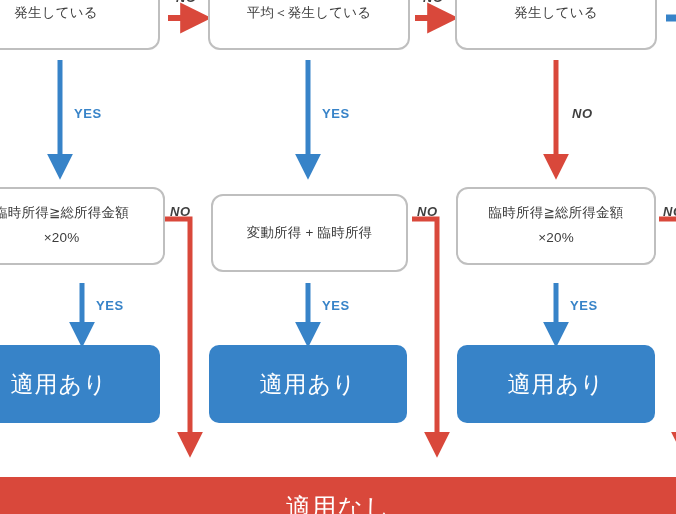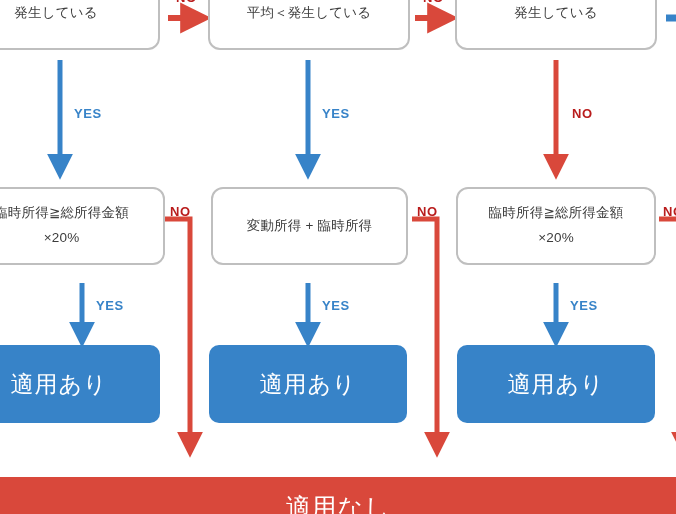--- a/index.html
+++ b/index.html
@@ -62,21 +62,21 @@
 
   
   .lbl{
     position:absolute;
     font-size:13px;
     font-weight:bold;
     letter-spacing:0.6px;
     white-space:nowrap;
   }
   .lbl.yes{color:#3783c8;}
-  .lbl.no{color:#b91c1c;}
+  .lbl.no{color:#404040;font-style:italic;}
 
   svg.layer{position:absolute;left:0;top:0;width:676px;height:514px;overflow:visible;}
 </style>
 </head>
 <body>
 
 <div id="stage">
 
   <svg class="layer" viewBox="0 0 676 514">
     <defs>
@@ -119,21 +119,21 @@
   <div class="dbox" style="left:455px;top:-48px;width:202px;height:98px;">
     <span class="ln">当年は変動所得のみ</span>
     <span class="ln">発生している</span>
   </div>
 
   <div class="dbox" style="left:-42px;top:187px;width:207px;height:78px;">
     <span class="ln">臨時所得≧総所得金額</span>
     <span class="ln">×20%</span>
   </div>
 
-  <div class="dbox" style="left:211px;top:187px;width:197px;height:78px;">
+  <div class="dbox" style="left:211px;top:194px;width:197px;height:78px;">
     <span class="ln">変動所得 + 臨時所得</span>
   </div>
 
   <div class="dbox" style="left:456px;top:187px;width:200px;height:78px;">
     <span class="ln">臨時所得≧総所得金額</span>
     <span class="ln">×20%</span>
   </div>
 
   <div class="rbox" style="left:-42px;top:345px;width:202px;height:78px;">
     <span>適用あり</span>

